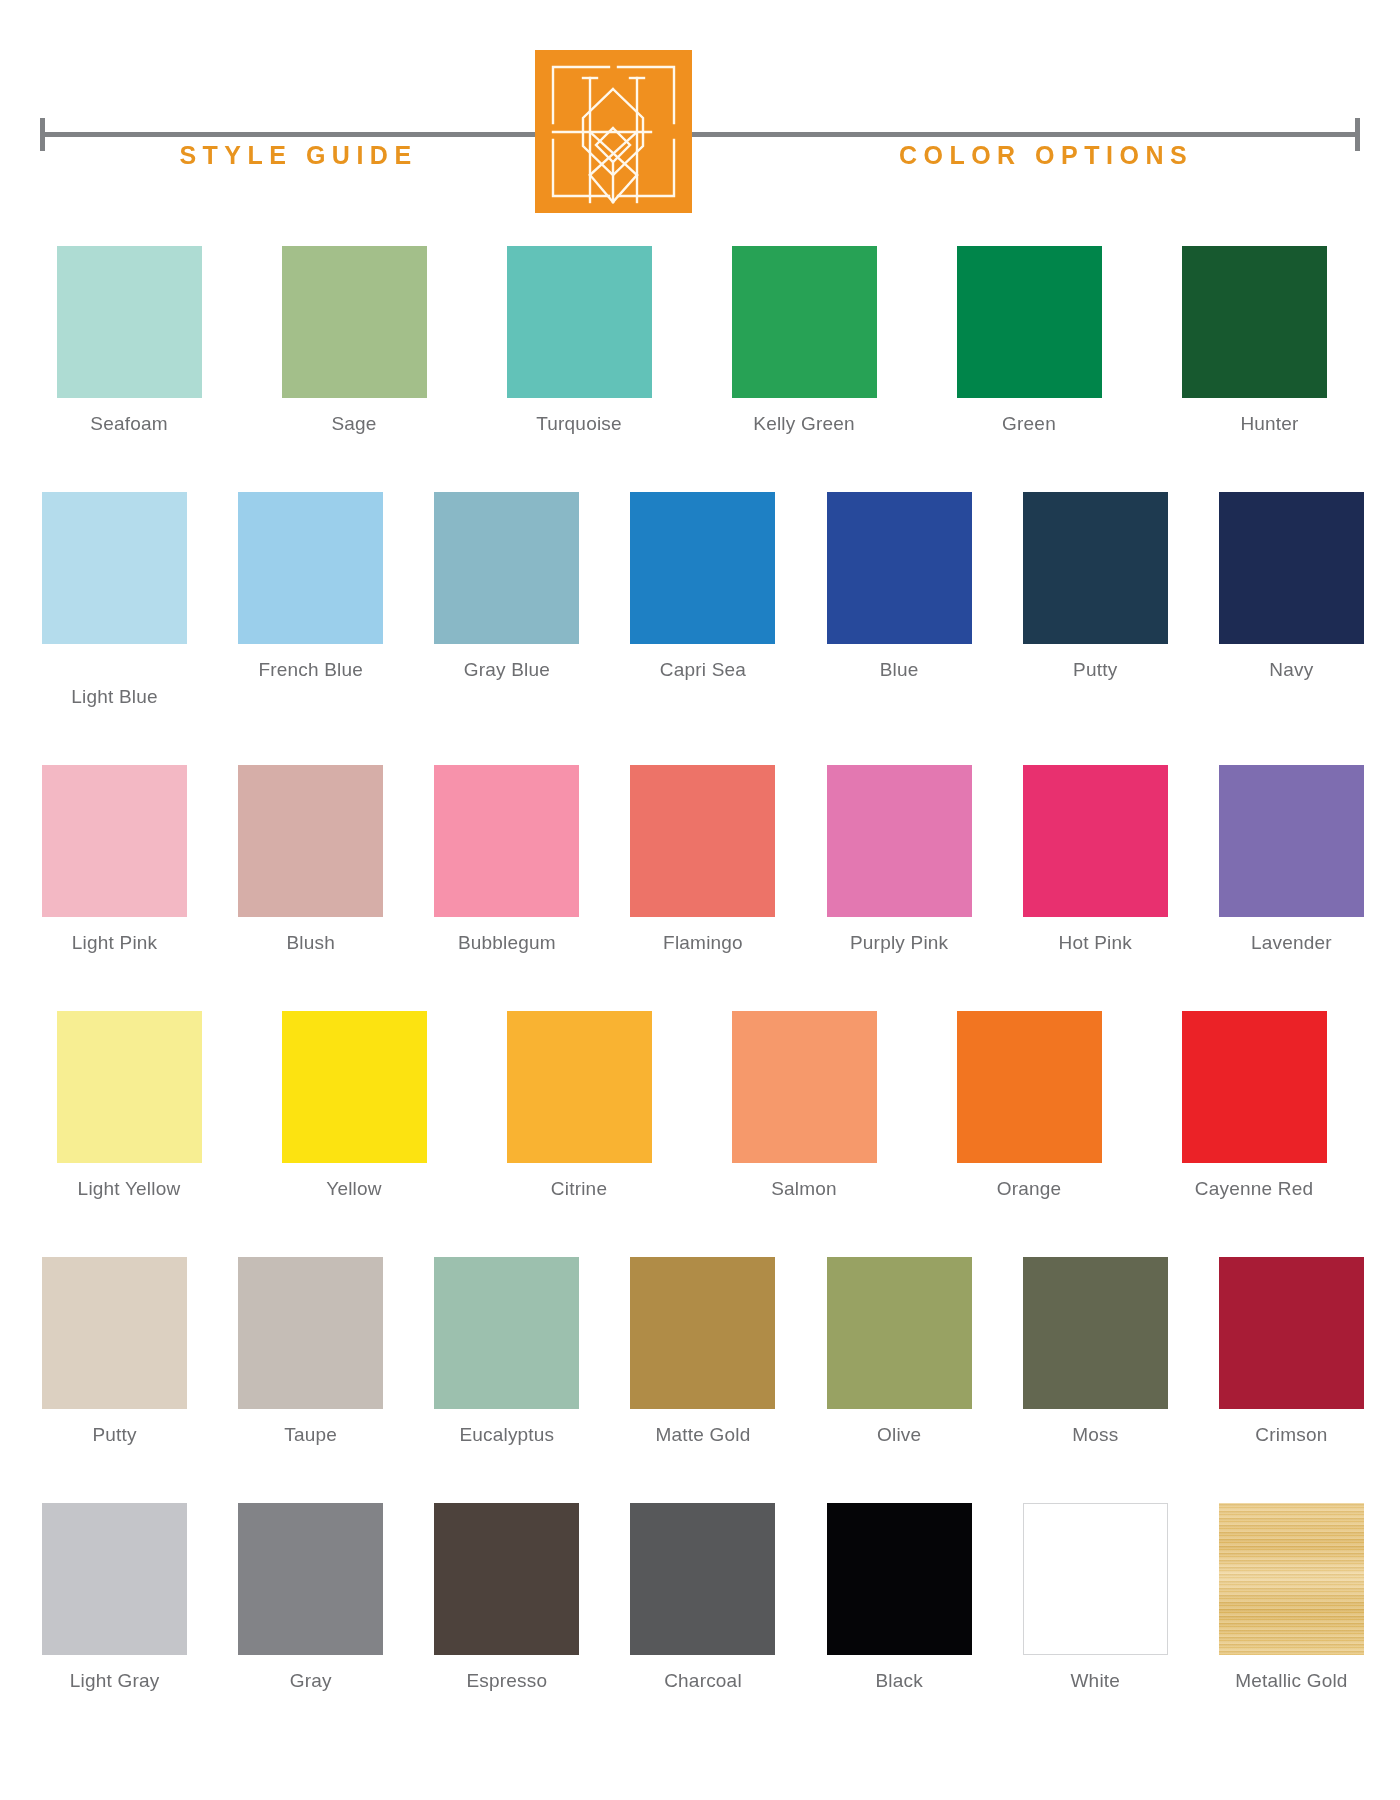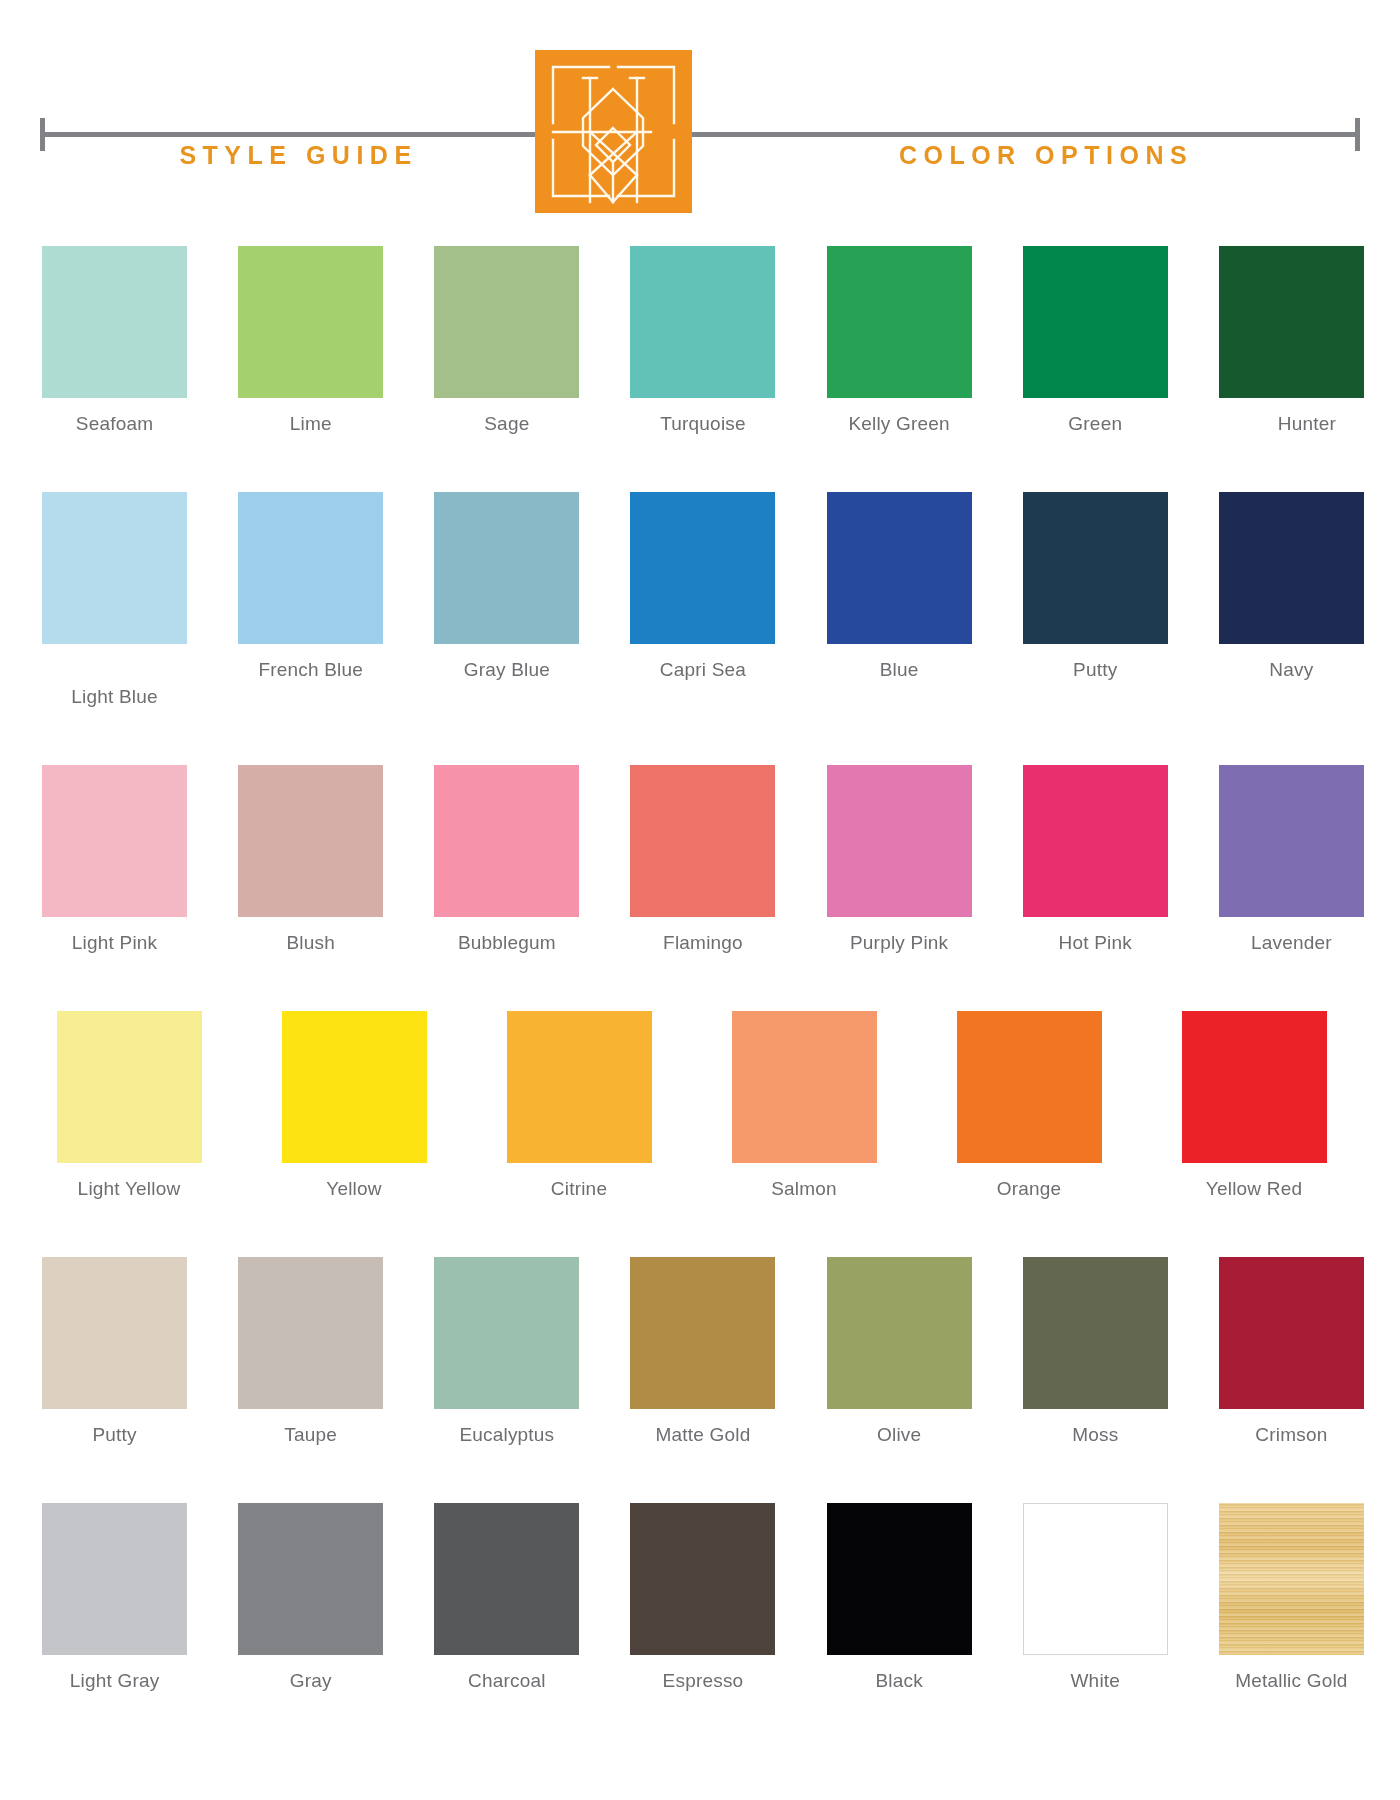--- a/index.html
+++ b/index.html
@@ -184,24 +184,20 @@
     <div class="header-label right">COLOR OPTIONS</div>
   </div>
 
   <div class="grid">
       <div class="row">
         <div class="cell">
           <div class="chip" style="background: rgb(174, 220, 211);"></div>
           <div class="chip-label" style="color: rgb(109, 110, 113);">Seafoam</div>
         </div>
         <div class="cell">
-          <div class="chip" style="background: rgb(164, 208, 110);"></div>
-          <div class="chip-label" style="color: rgb(109, 110, 113);">Lime</div>
-        </div>
-        <div class="cell">
           <div class="chip" style="background: rgb(163, 191, 138);"></div>
           <div class="chip-label" style="color: rgb(109, 110, 113);">Sage</div>
         </div>
         <div class="cell">
           <div class="chip" style="background: rgb(98, 194, 184);"></div>
           <div class="chip-label" style="color: rgb(109, 110, 113);">Turquoise</div>
         </div>
         <div class="cell">
           <div class="chip" style="background: rgb(39, 162, 85);"></div>
           <div class="chip-label" style="color: rgb(109, 110, 113);">Kelly Green</div>
@@ -291,21 +287,21 @@
         <div class="cell">
           <div class="chip" style="background: rgb(246, 153, 107);"></div>
           <div class="chip-label" style="color: rgb(109, 110, 113);">Salmon</div>
         </div>
         <div class="cell">
           <div class="chip" style="background: rgb(242, 117, 33);"></div>
           <div class="chip-label" style="color: rgb(109, 110, 113);">Orange</div>
         </div>
         <div class="cell">
           <div class="chip" style="background: rgb(235, 34, 39);"></div>
-          <div class="chip-label" style="color: rgb(109, 110, 113);">Yellow Red</div>
+          <div class="chip-label" style="color: rgb(109, 110, 113);">Cayenne Red</div>
         </div>
       </div>
       <div class="row">
         <div class="cell">
           <div class="chip" style="background: rgb(220, 208, 193);"></div>
           <div class="chip-label" style="color: rgb(109, 110, 113);">Putty</div>
         </div>
         <div class="cell">
           <div class="chip" style="background: rgb(197, 189, 182);"></div>
           <div class="chip-label" style="color: rgb(109, 110, 113);">Taupe</div>
@@ -334,28 +330,28 @@
       <div class="row">
         <div class="cell">
           <div class="chip" style="background: rgb(196, 197, 201);"></div>
           <div class="chip-label" style="color: rgb(109, 110, 113);">Light Gray</div>
         </div>
         <div class="cell">
           <div class="chip" style="background: rgb(130, 131, 135);"></div>
           <div class="chip-label" style="color: rgb(109, 110, 113);">Gray</div>
         </div>
         <div class="cell">
+          <div class="chip" style="background: rgb(77, 66, 60);"></div>
+          <div class="chip-label" style="color: rgb(109, 110, 113);">Espresso</div>
+        </div>
+        <div class="cell">
           <div class="chip" style="background: rgb(87, 88, 90);"></div>
           <div class="chip-label" style="color: rgb(109, 110, 113);">Charcoal</div>
         </div>
         <div class="cell">
-          <div class="chip" style="background: rgb(77, 66, 60);"></div>
-          <div class="chip-label" style="color: rgb(109, 110, 113);">Espresso</div>
-        </div>
-        <div class="cell">
           <div class="chip" style="background: rgb(5, 5, 7);"></div>
           <div class="chip-label" style="color: rgb(109, 110, 113);">Black</div>
         </div>
         <div class="cell">
           <div class="chip bordered" style="background: rgb(255, 255, 255);"></div>
           <div class="chip-label" style="color: rgb(109, 110, 113);">White</div>
         </div>
         <div class="cell">
           <div class="chip metallic"></div>
           <div class="chip-label" style="color: rgb(109, 110, 113);">Metallic Gold</div>

